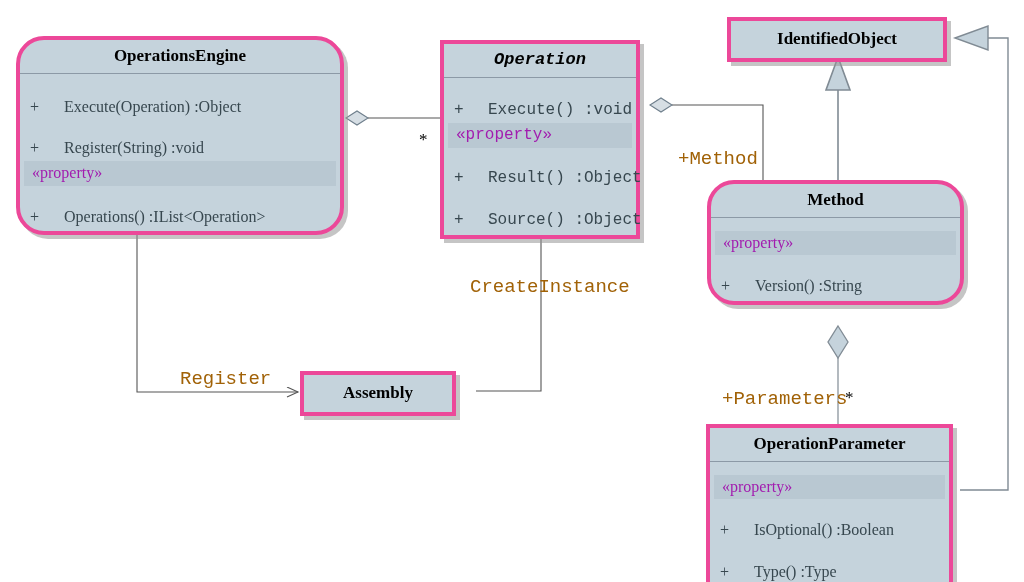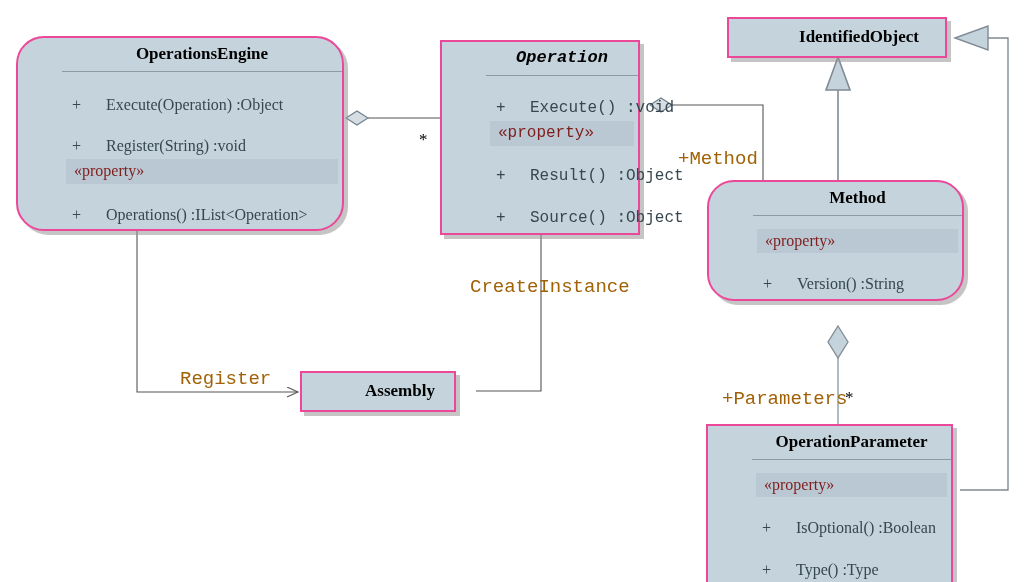--- a/index.html
+++ b/index.html
@@ -19,25 +19,24 @@
     position: absolute;
     left: 0; top: 0;
     width: 1024px;
     height: 582px;
     pointer-events: none;
   }
   
   .uml-class {
     position: absolute;
     box-sizing: border-box;
-    border: 2px solid #ec4899;
+    border: 4px solid #ec4899;
     background: #c5d3dc;
     box-shadow: 4px 4px 0 0 rgba(150,150,150,0.55);
     z-index: 5;
-    padding-left: 44px;
   }
   .uml-title {
     text-align: center;
     font-weight: bold;
     font-size: 17px;
     color: #000000;
     padding: 7px 4px 7px 4px;
     line-height: 1.1;
     white-space: nowrap;
   }
@@ -66,21 +65,21 @@
     padding-left: 10px;
     margin-top: 20px;
   }
   .uml-row .vis {
     display: inline-block;
     width: 34px;
   }
   .stereotype {
     background: #b9c8d2;
     font-size: 16px;
-    color: #7f1d1d;
+    color: #a21caf;
     line-height: 1.4;
     padding: 1px 0 1px 8px;
     margin: 2px 4px 1px 4px;
     white-space: nowrap;
   }
   
   .edge-label {
     position: absolute;
     font-size: 19px;
     color: #a16207;

